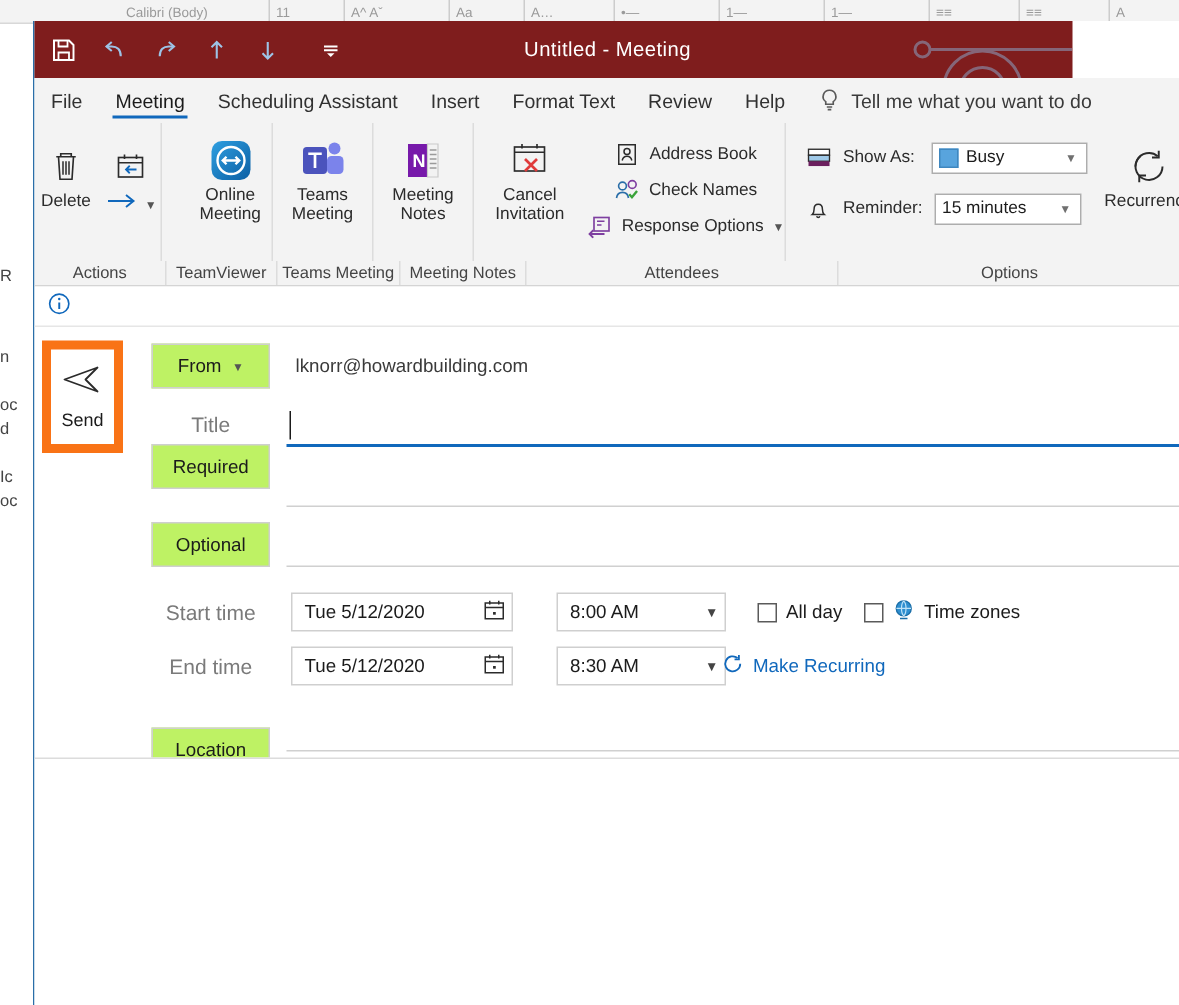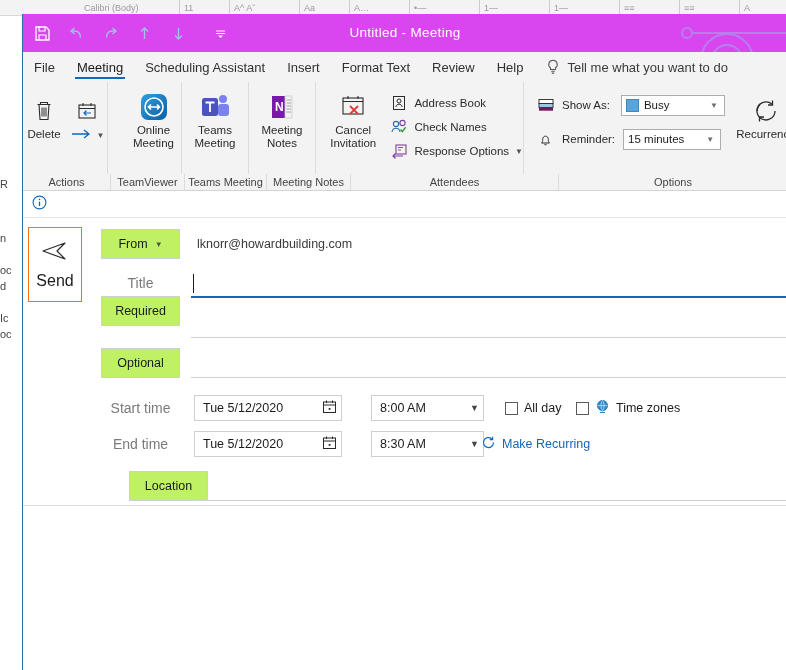--- a/index.html
+++ b/index.html
@@ -38,22 +38,22 @@
 
   
   .win {
     position: absolute; left: 22px; top: 14px; width: 764px; height: 656px;
     background: #ffffff;
     border-left: 1px solid #2a6ea8;
   }
 
   
   .titlebar {
-    position: absolute; left: 0; top: 0; width: 764px; height: 38px;
-    background: #d946ef; overflow: hidden;
+    position: absolute; left: 0; top: 0; width: 692px; height: 38px;
+    background: #7f1d1d; overflow: hidden;
   }
   .qat { position: absolute; left: 0; top: 0; height: 38px; display: flex; align-items: center; }
   .qat-btn {
     width: 30px; height: 30px; margin-left: 4px;
     display: flex; align-items: center; justify-content: center;
     color: #ffffff;
   }
   .qat-btn.dim { color: #a8c9e6; }
   .titlebar-title {
     position: absolute; left: 0; top: 0; width: 764px; height: 38px;
@@ -99,21 +99,21 @@
   }
   .glabel:last-child { border-right: 0; }
 
   .bigbtn {
     display: flex; flex-direction: column; align-items: center; justify-content: flex-start;
     padding-top: 8px; width: 66px; font-size: 11.5px; color: #2b2b2b; text-align: center; line-height: 13px;
   }
   .bigbtn .ic { height: 34px; display: flex; align-items: center; justify-content: center; }
   .smallrow {
     display: flex; align-items: center; gap: 6px; font-size: 11.5px; color: #2b2b2b;
-    height: 24px; white-space: nowrap;
+    height: 24px; white-space: nowrap; justify-content: center;
   }
   .smallrow .ic { width: 18px; height: 18px; display: flex; align-items: center; justify-content: center; }
 
   .optrow { display: flex; align-items: center; gap: 6px; font-size: 11.5px; color: #2b2b2b; height: 26px; white-space: nowrap; }
   .combo {
     height: 21px; border: 1px solid #adadad; background: #fff;
     display: flex; align-items: center; padding: 0 2px 0 4px;
     font-size: 11.5px; color: #1b1b1b; position: relative;
   }
   .combo .caret { margin-left: auto; padding: 0 4px; color: #707070; font-size: 8px; }
@@ -125,23 +125,23 @@
     background: #ffffff; display: flex; align-items: center; gap: 7px;
     padding-left: 9px; font-size: 12.5px; color: #2b2b2b;
     border-bottom: 1px solid #e6e6e6;
   }
 
   
   .form { position: absolute; left: 0; top: 204px; width: 764px; height: 287px; background: #fff; }
 
   .sendbtn {
     position: absolute; left: 5px; top: 9px; width: 54px; height: 75px;
-    border: 1px solid #f97316; background: #fff;
+    border: 6px solid #f97316; background: #fff;
     display: flex; flex-direction: column; align-items: center; justify-content: center;
-    gap: 6px; font-size: 16px; color: #1b1b1b;
+    gap: 6px; font-size: 12px; color: #1b1b1b;
   }
 
   .fieldbtn {
     position: absolute; border: 1px solid #cfcfcf; background: #bef264;
     height: 30px; width: 79px; left: 78px;
     display: flex; align-items: center; justify-content: center;
     font-size: 12.5px; color: #1b1b1b;
   }
   .fieldlabel {
     position: absolute; left: 78px; width: 79px; height: 30px;
@@ -566,21 +566,21 @@
       <div class="link" style="left:458px; top:213px;">
         <span>
           <svg width="15" height="15" viewBox="0 0 15 15">
               <path d="M12.5 7.5a5 5 0 1 1-1.8-3.8" fill="none" stroke="#1068bc" stroke-width="1.2"></path>
               <path d="M11.6 1.7v2.9H8.7" fill="none" stroke="#1068bc" stroke-width="1.2"></path>
             </svg>
         </span>
         <span>Make Recurring</span>
       </div>
 
-      <div class="fieldbtn" style="top:253px;margin-left:28px;">
+      <div class="fieldbtn" style="top:267px;">
         <span>Location</span>
       </div>
       <div class="underline" style="top:253px;">
         <span class="val"></span>
       </div>
     </div>
 
     <div class="bodyarea"></div>
   </div>
 </div>

